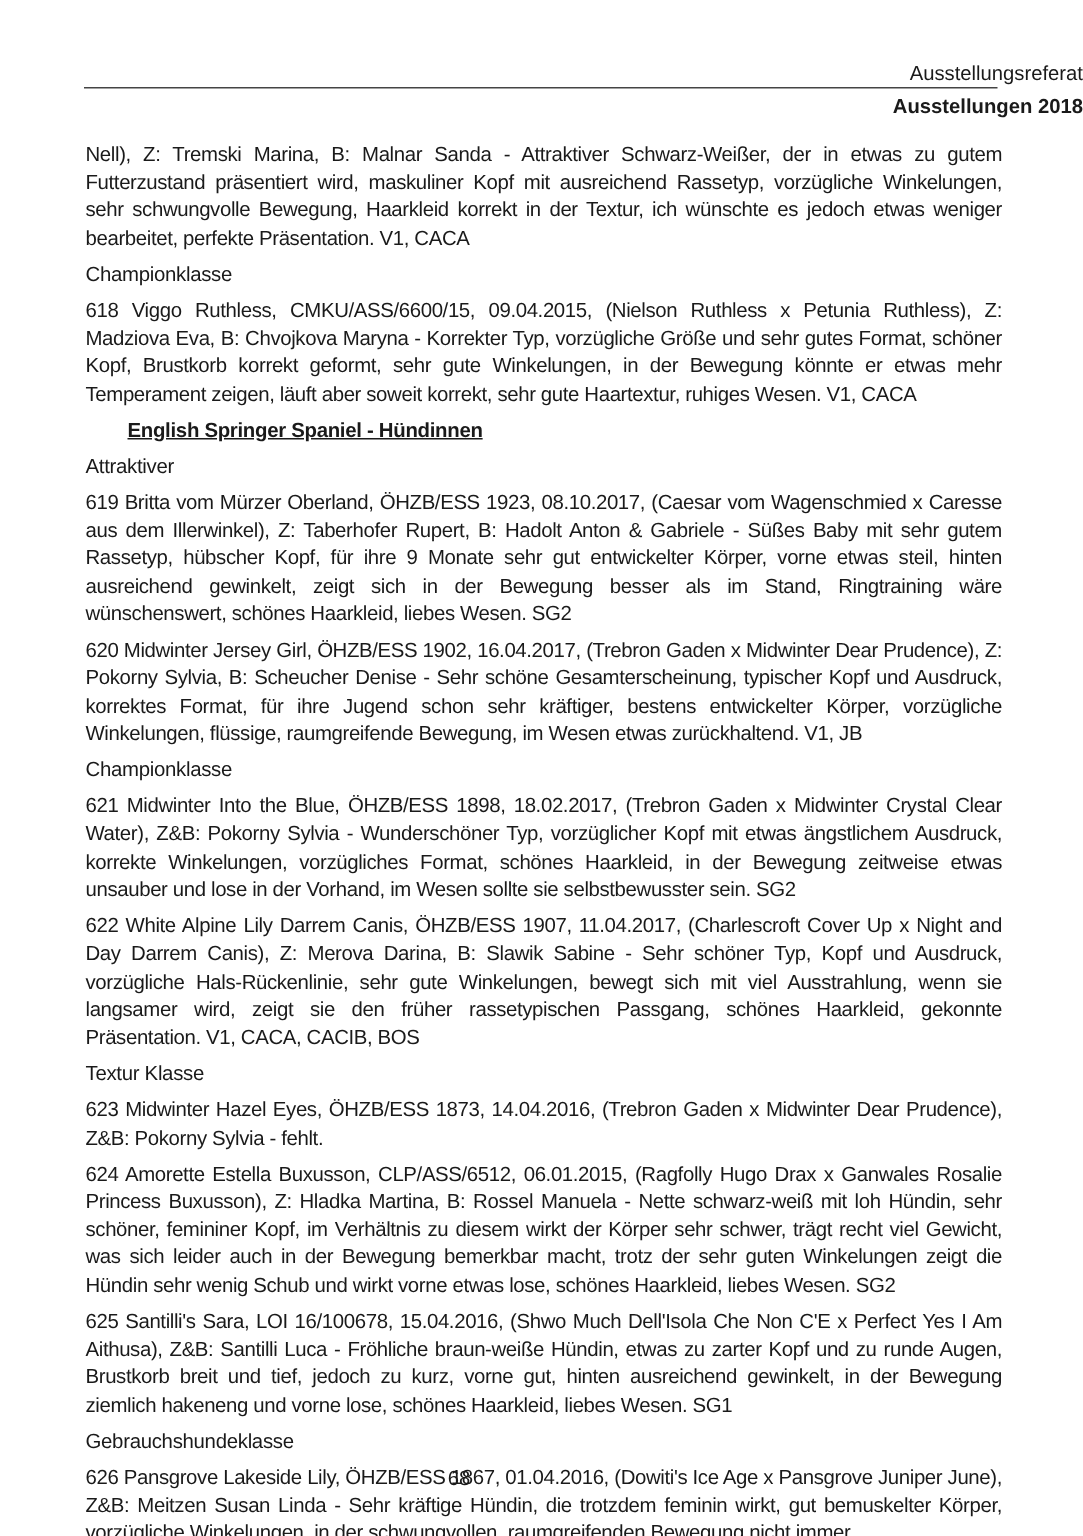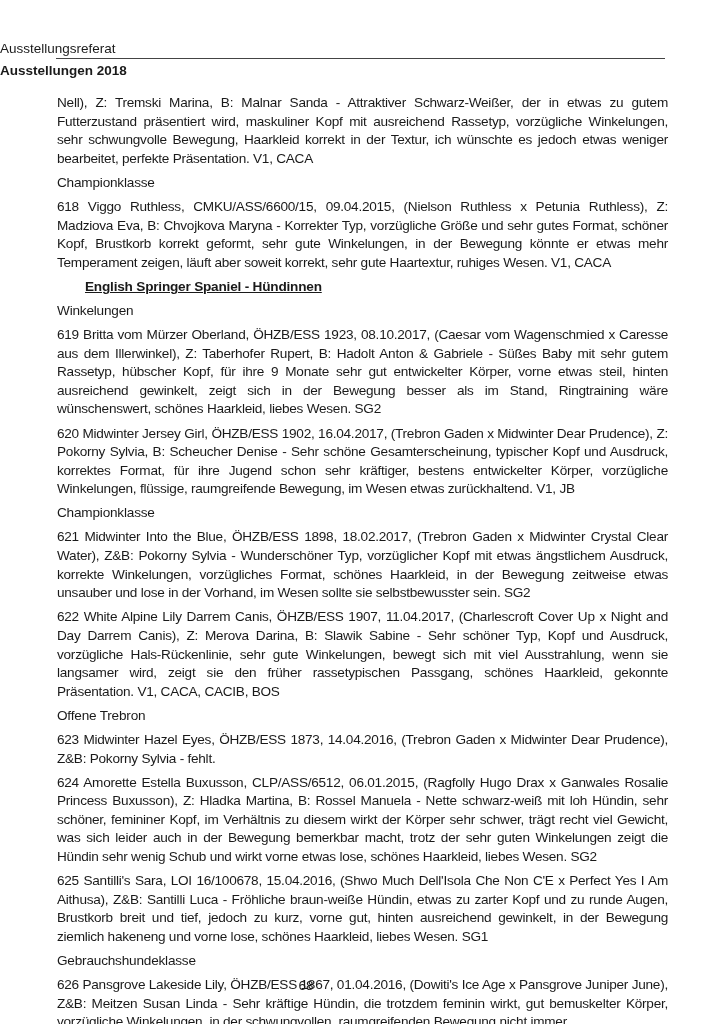--- a/index.html
+++ b/index.html
@@ -1,18 +1,18 @@
 <!DOCTYPE html>
 <html><head>
 <meta charset="utf-8">
 <style>
   html, body { margin: 0; padding: 0; background: #ffffff; }
   body { width: 722px; height: 1024px; position: relative; overflow: hidden; color: #1a1a1a;
          font-family: "Liberation Sans", "DejaVu Sans", sans-serif; }
-  .page-header { position: absolute; left: 0; top: 40px; width: 722px; text-align: left; font-size: 13.5px; }
+  .page-header { position: absolute; left: 0; top: 40px; width: 722px; text-align: right; font-size: 13.5px; }
   .header-line1 { display: block; line-height: 17px; }
   .header-rule { position: absolute; left: 56px; top: 18px; width: 609px; height: 0; border-top: 1px solid #444; }
   .header-line2 { display: block; line-height: 17px; margin-top: 5px; font-weight: bold; }
   .content { position: absolute; left: 57px; top: 94px; width: 611px; font-size: 13.6px; line-height: 18.6px; }
   .content p { margin: 0 0 5.5px 0; text-align: justify; letter-spacing: -0.25px; word-spacing: 0px; }
   .content h3 { margin: 0 0 5.5px 0; font-size: 13.6px; font-weight: normal; line-height: 18.6px; letter-spacing: -0.2px; }
   .content h2 { margin: 0 0 5.5px 0; font-size: 13.6px; font-weight: bold; line-height: 18.6px; text-decoration: underline; letter-spacing: -0.2px; padding-left: 28px; }
   .page-number { position: absolute; left: 0; top: 978px; width: 612px; text-align: center; font-size: 13.5px; }
 </style>
 </head>
@@ -22,27 +22,27 @@
   <span class="header-line1">Ausstellungsreferat</span>
   <div class="header-rule"></div>
   <span class="header-line2">Ausstellungen 2018</span>
 </div>
 
 <div class="content">
   <p>Nell), Z: Tremski Marina, B: Malnar Sanda - Attraktiver Schwarz-Weißer, der in etwas zu gutem Futterzustand präsentiert wird, maskuliner Kopf mit ausreichend Rassetyp, vorzügliche Winkelungen, sehr schwungvolle Bewegung, Haarkleid korrekt in der Textur, ich wünschte es jedoch etwas weniger bearbeitet, perfekte Präsentation. V1, CACA</p>
   <h3>Championklasse</h3>
   <p>618 Viggo Ruthless, CMKU/ASS/6600/15, 09.04.2015, (Nielson Ruthless x Petunia Ruthless), Z: Madziova Eva, B: Chvojkova Maryna - Korrekter Typ, vorzügliche Größe und sehr gutes Format, schöner Kopf, Brustkorb korrekt geformt, sehr gute Winkelungen, in der Bewegung könnte er etwas mehr Temperament zeigen, läuft aber soweit korrekt, sehr gute Haartextur, ruhiges Wesen. V1, CACA</p>
   <h2>English Springer Spaniel - Hündinnen</h2>
-  <h3>Winkelungen</h3>
+  <h3>Attraktiver</h3>
   <p>619 Britta vom Mürzer Oberland, ÖHZB/ESS 1923, 08.10.2017, (Caesar vom Wagenschmied x Caresse aus dem Illerwinkel), Z: Taberhofer Rupert, B: Hadolt Anton &amp; Gabriele - Süßes Baby mit sehr gutem Rassetyp, hübscher Kopf, für ihre 9 Monate sehr gut entwickelter Körper, vorne etwas steil, hinten ausreichend gewinkelt, zeigt sich in der Bewegung besser als im Stand, Ringtraining wäre wünschenswert, schönes Haarkleid, liebes Wesen. SG2</p>
   <p>620 Midwinter Jersey Girl, ÖHZB/ESS 1902, 16.04.2017, (Trebron Gaden x Midwinter Dear Prudence), Z: Pokorny Sylvia, B: Scheucher Denise - Sehr schöne Gesamterscheinung, typischer Kopf und Ausdruck, korrektes Format, für ihre Jugend schon sehr kräftiger, bestens entwickelter Körper, vorzügliche Winkelungen, flüssige, raumgreifende Bewegung, im Wesen etwas zurückhaltend. V1, JB</p>
   <h3>Championklasse</h3>
   <p>621 Midwinter Into the Blue, ÖHZB/ESS 1898, 18.02.2017, (Trebron Gaden x Midwinter Crystal Clear Water), Z&amp;B: Pokorny Sylvia - Wunderschöner Typ, vorzüglicher Kopf mit etwas ängstlichem Ausdruck, korrekte Winkelungen, vorzügliches Format, schönes Haarkleid, in der Bewegung zeitweise etwas unsauber und lose in der Vorhand, im Wesen sollte sie selbstbewusster sein. SG2</p>
   <p>622 White Alpine Lily Darrem Canis, ÖHZB/ESS 1907, 11.04.2017, (Charlescroft Cover Up x Night and Day Darrem Canis), Z: Merova Darina, B: Slawik Sabine - Sehr schöner Typ, Kopf und Ausdruck, vorzügliche Hals-Rückenlinie, sehr gute Winkelungen, bewegt sich mit viel Ausstrahlung, wenn sie langsamer wird, zeigt sie den früher rassetypischen Passgang, schönes Haarkleid, gekonnte Präsentation. V1, CACA, CACIB, BOS</p>
-  <h3>Offene Trebron</h3>
+  <h3>Textur Klasse</h3>
   <p>623 Midwinter Hazel Eyes, ÖHZB/ESS 1873, 14.04.2016, (Trebron Gaden x Midwinter Dear Prudence), Z&amp;B: Pokorny Sylvia - fehlt.</p>
   <p>624 Amorette Estella Buxusson, CLP/ASS/6512, 06.01.2015, (Ragfolly Hugo Drax x Ganwales Rosalie Princess Buxusson), Z: Hladka Martina, B: Rossel Manuela - Nette schwarz-weiß mit loh Hündin, sehr schöner, femininer Kopf, im Verhältnis zu diesem wirkt der Körper sehr schwer, trägt recht viel Gewicht, was sich leider auch in der Bewegung bemerkbar macht, trotz der sehr guten Winkelungen zeigt die Hündin sehr wenig Schub und wirkt vorne etwas lose, schönes Haarkleid, liebes Wesen. SG2</p>
   <p>625 Santilli's Sara, LOI 16/100678, 15.04.2016, (Shwo Much Dell'Isola Che Non C'E x Perfect Yes I Am Aithusa), Z&amp;B: Santilli Luca - Fröhliche braun-weiße Hündin, etwas zu zarter Kopf und zu runde Augen, Brustkorb breit und tief, jedoch zu kurz, vorne gut, hinten ausreichend gewinkelt, in der Bewegung ziemlich hakeneng und vorne lose, schönes Haarkleid, liebes Wesen. SG1</p>
   <h3>Gebrauchshundeklasse</h3>
   <p>626 Pansgrove Lakeside Lily, ÖHZB/ESS 1867, 01.04.2016, (Dowiti's Ice Age x Pansgrove Juniper June), Z&amp;B: Meitzen Susan Linda - Sehr kräftige Hündin, die trotzdem feminin wirkt, gut bemuskelter Körper, vorzügliche Winkelungen, in der schwungvollen, raumgreifenden Bewegung nicht immer</p>
 </div>
 
 <div class="page-number">68</div>
 
 </body></html>

